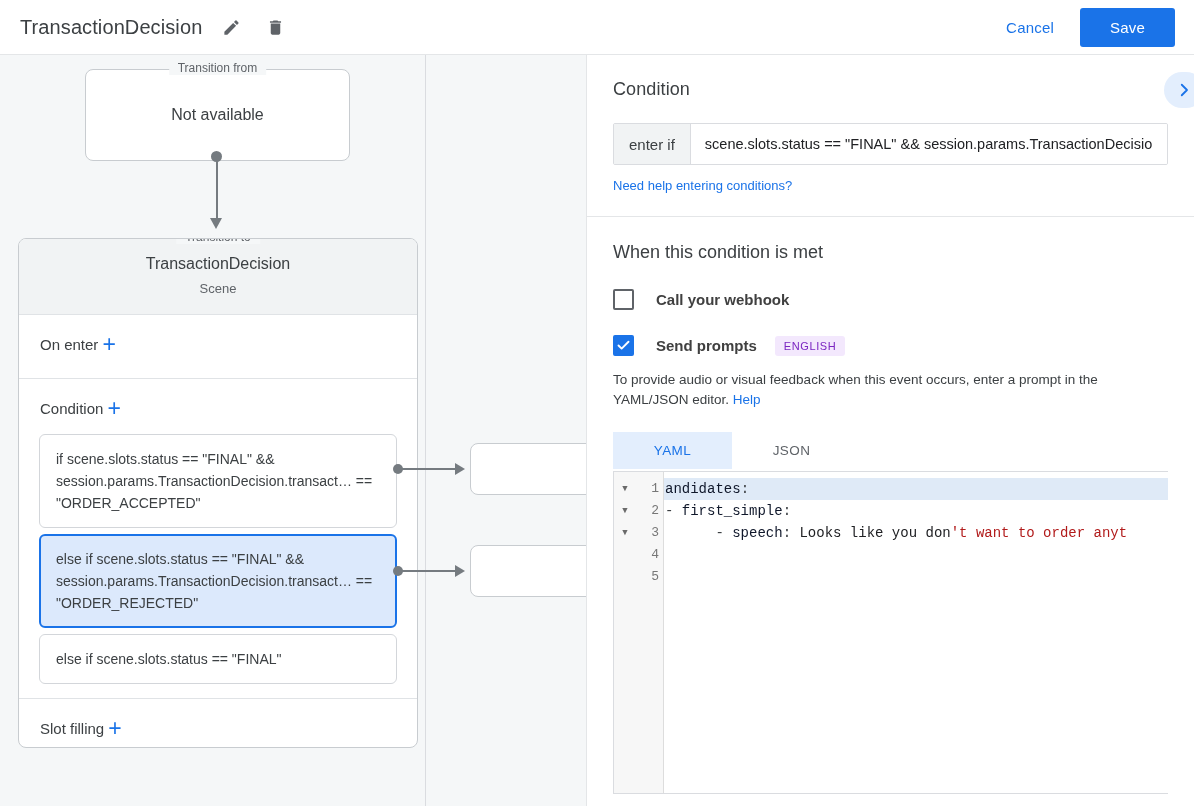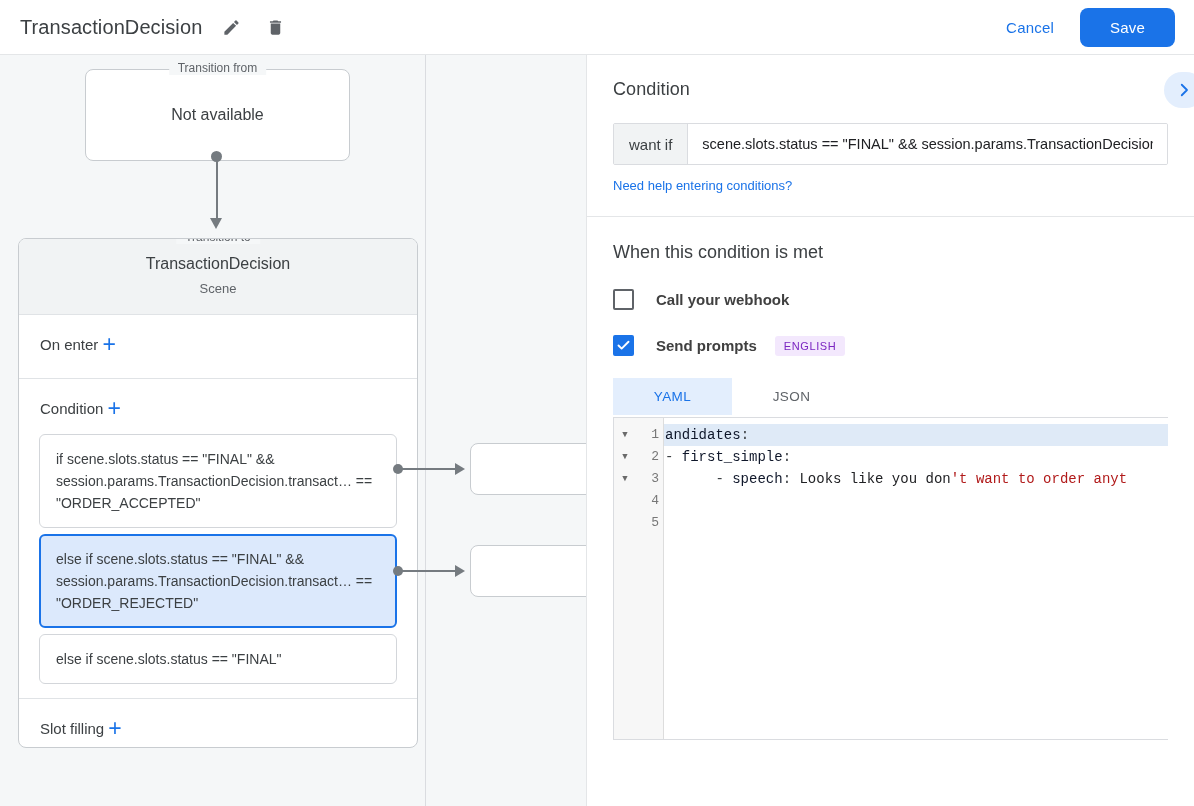--- a/index.html
+++ b/index.html
@@ -29,21 +29,21 @@
   }
   .icon-btn svg { display: block; }
   .topbar-spacer { flex: 1; }
   .cancel-btn {
     color: #1a73e8; font-size: 15px; font-weight: 500;
     padding: 9px 14px; border-radius: 4px; cursor: pointer;
     background: transparent; border: none; letter-spacing: .2px;
   }
   .save-btn {
     background: #1a73e8; color: #ffffff; font-size: 15px; font-weight: 500;
-    padding: 11px 30px; border-radius: 8px; border: none; cursor: pointer;
+    padding: 11px 30px; border-radius: 3px; border: none; cursor: pointer;
     margin-left: 12px; margin-right: 19px; letter-spacing: .2px;
   }
 
   
   .canvas {
     position: absolute; left: 0; top: 55px; width: 586px; height: 751px;
     background: #f5f7f8; overflow: hidden;
   }
   .canvas-inner { position: relative; width: 1000px; height: 760px; }
 
@@ -314,21 +314,21 @@
     <div class="panel-sec-1">
       <div class="panel-h">Condition</div>
 
       <div class="collapse-btn">
         <svg width="18" height="18" viewBox="0 0 24 24" fill="none" stroke="#1a73e8" stroke-width="2.4" stroke-linecap="round" stroke-linejoin="round">
           <polyline points="9 5 16 12 9 19"></polyline>
         </svg>
       </div>
 
       <div class="cond-row">
-        <div class="cond-prefix">want if</div>
+        <div class="cond-prefix">enter if</div>
         <input class="cond-input" type="text" value="scene.slots.status == &quot;FINAL&quot; &amp;&amp; session.params.TransactionDecision." style="">
       </div>
 
       <span class="help-link">Need help entering conditions?</span>
     </div>
 
     <div class="panel-sec-2">
       <div class="met-h">When this condition is met</div>
 
       <div class="cb-row">
@@ -339,20 +339,23 @@
       <div class="cb-row" style="margin-top:25px">
         <div class="cb checked">
           <svg width="15" height="15" viewBox="0 0 24 24" fill="none" stroke="#ffffff" stroke-width="3" stroke-linecap="round" stroke-linejoin="round">
             <polyline points="20 6 9 17 4 12"></polyline>
           </svg>
         </div>
         <span class="cb-label">Send prompts</span>
         <span class="lang-badge">ENGLISH</span>
       </div>
 
+      <div class="desc">
+        <span>To provide audio or visual feedback when this event occurs, enter a prompt in the YAML/JSON editor. </span><a>Help</a>
+      </div>
 
       <div class="tabs">
         <div class="tab active">YAML</div>
         <div class="tab">JSON</div>
       </div>
 
       <div class="editor">
         <div class="fold-col" id="foldcol">
             <div class="fold">▼</div>
             <div class="fold">▼</div>

